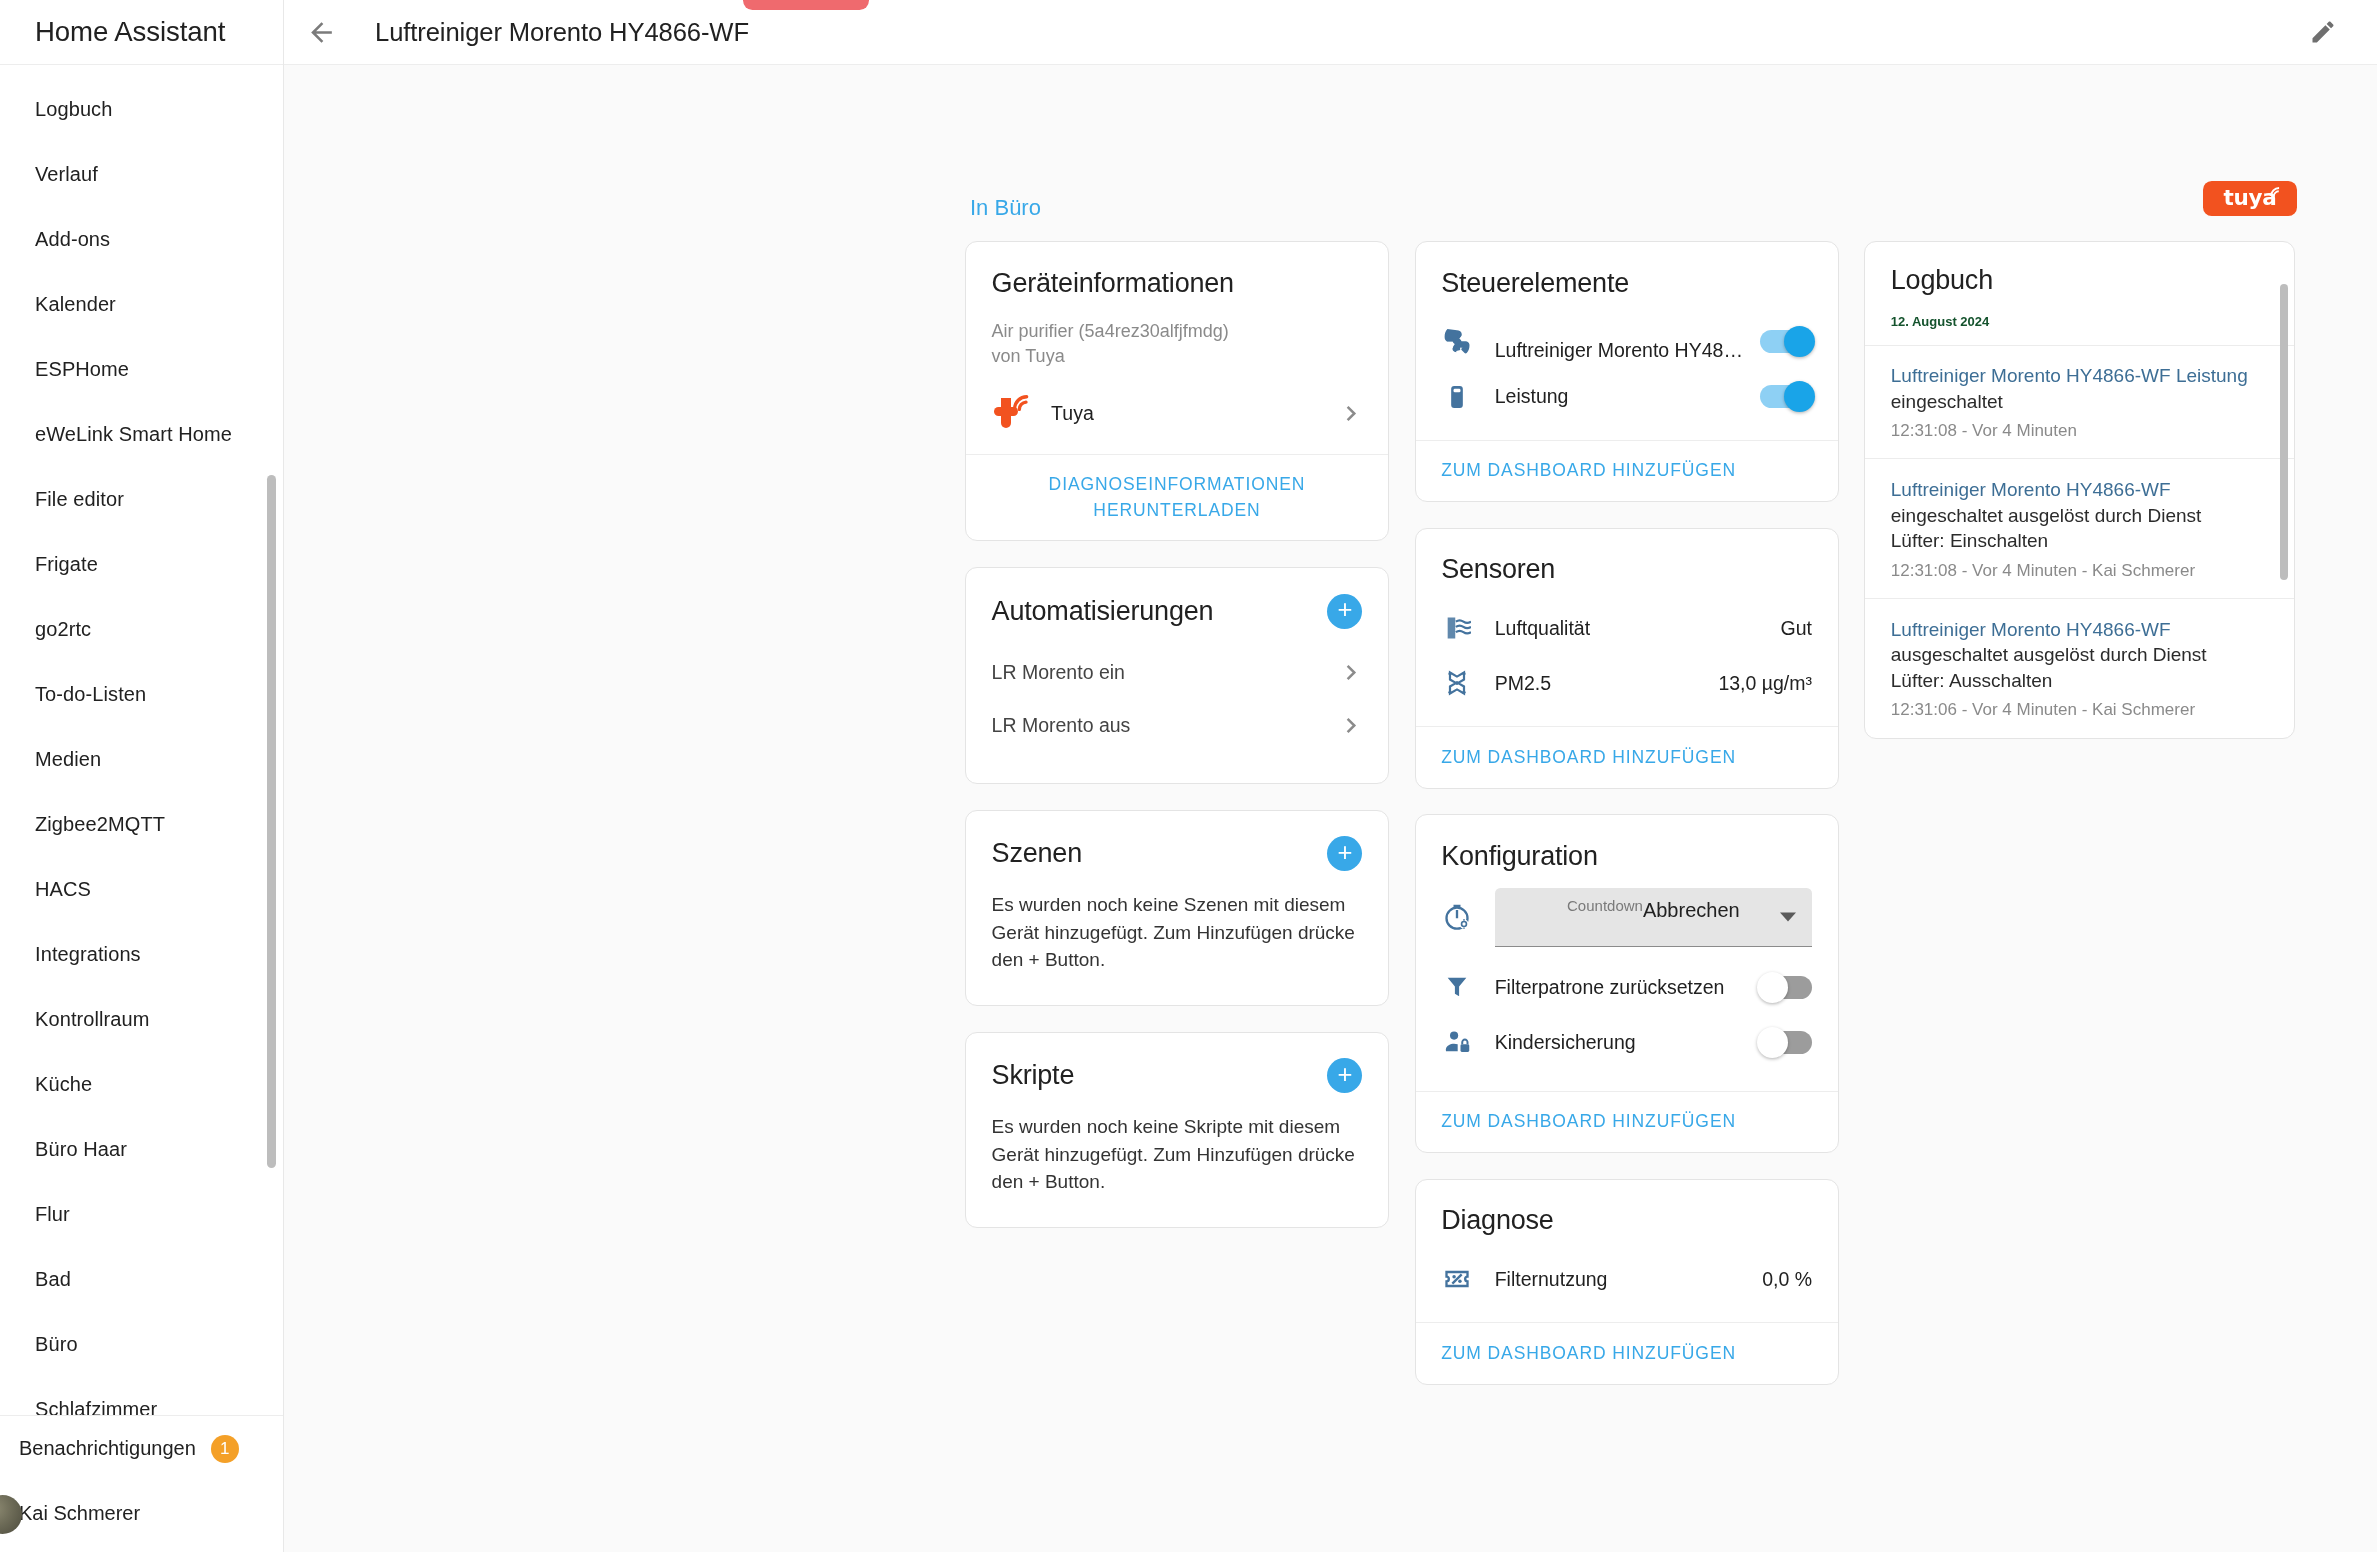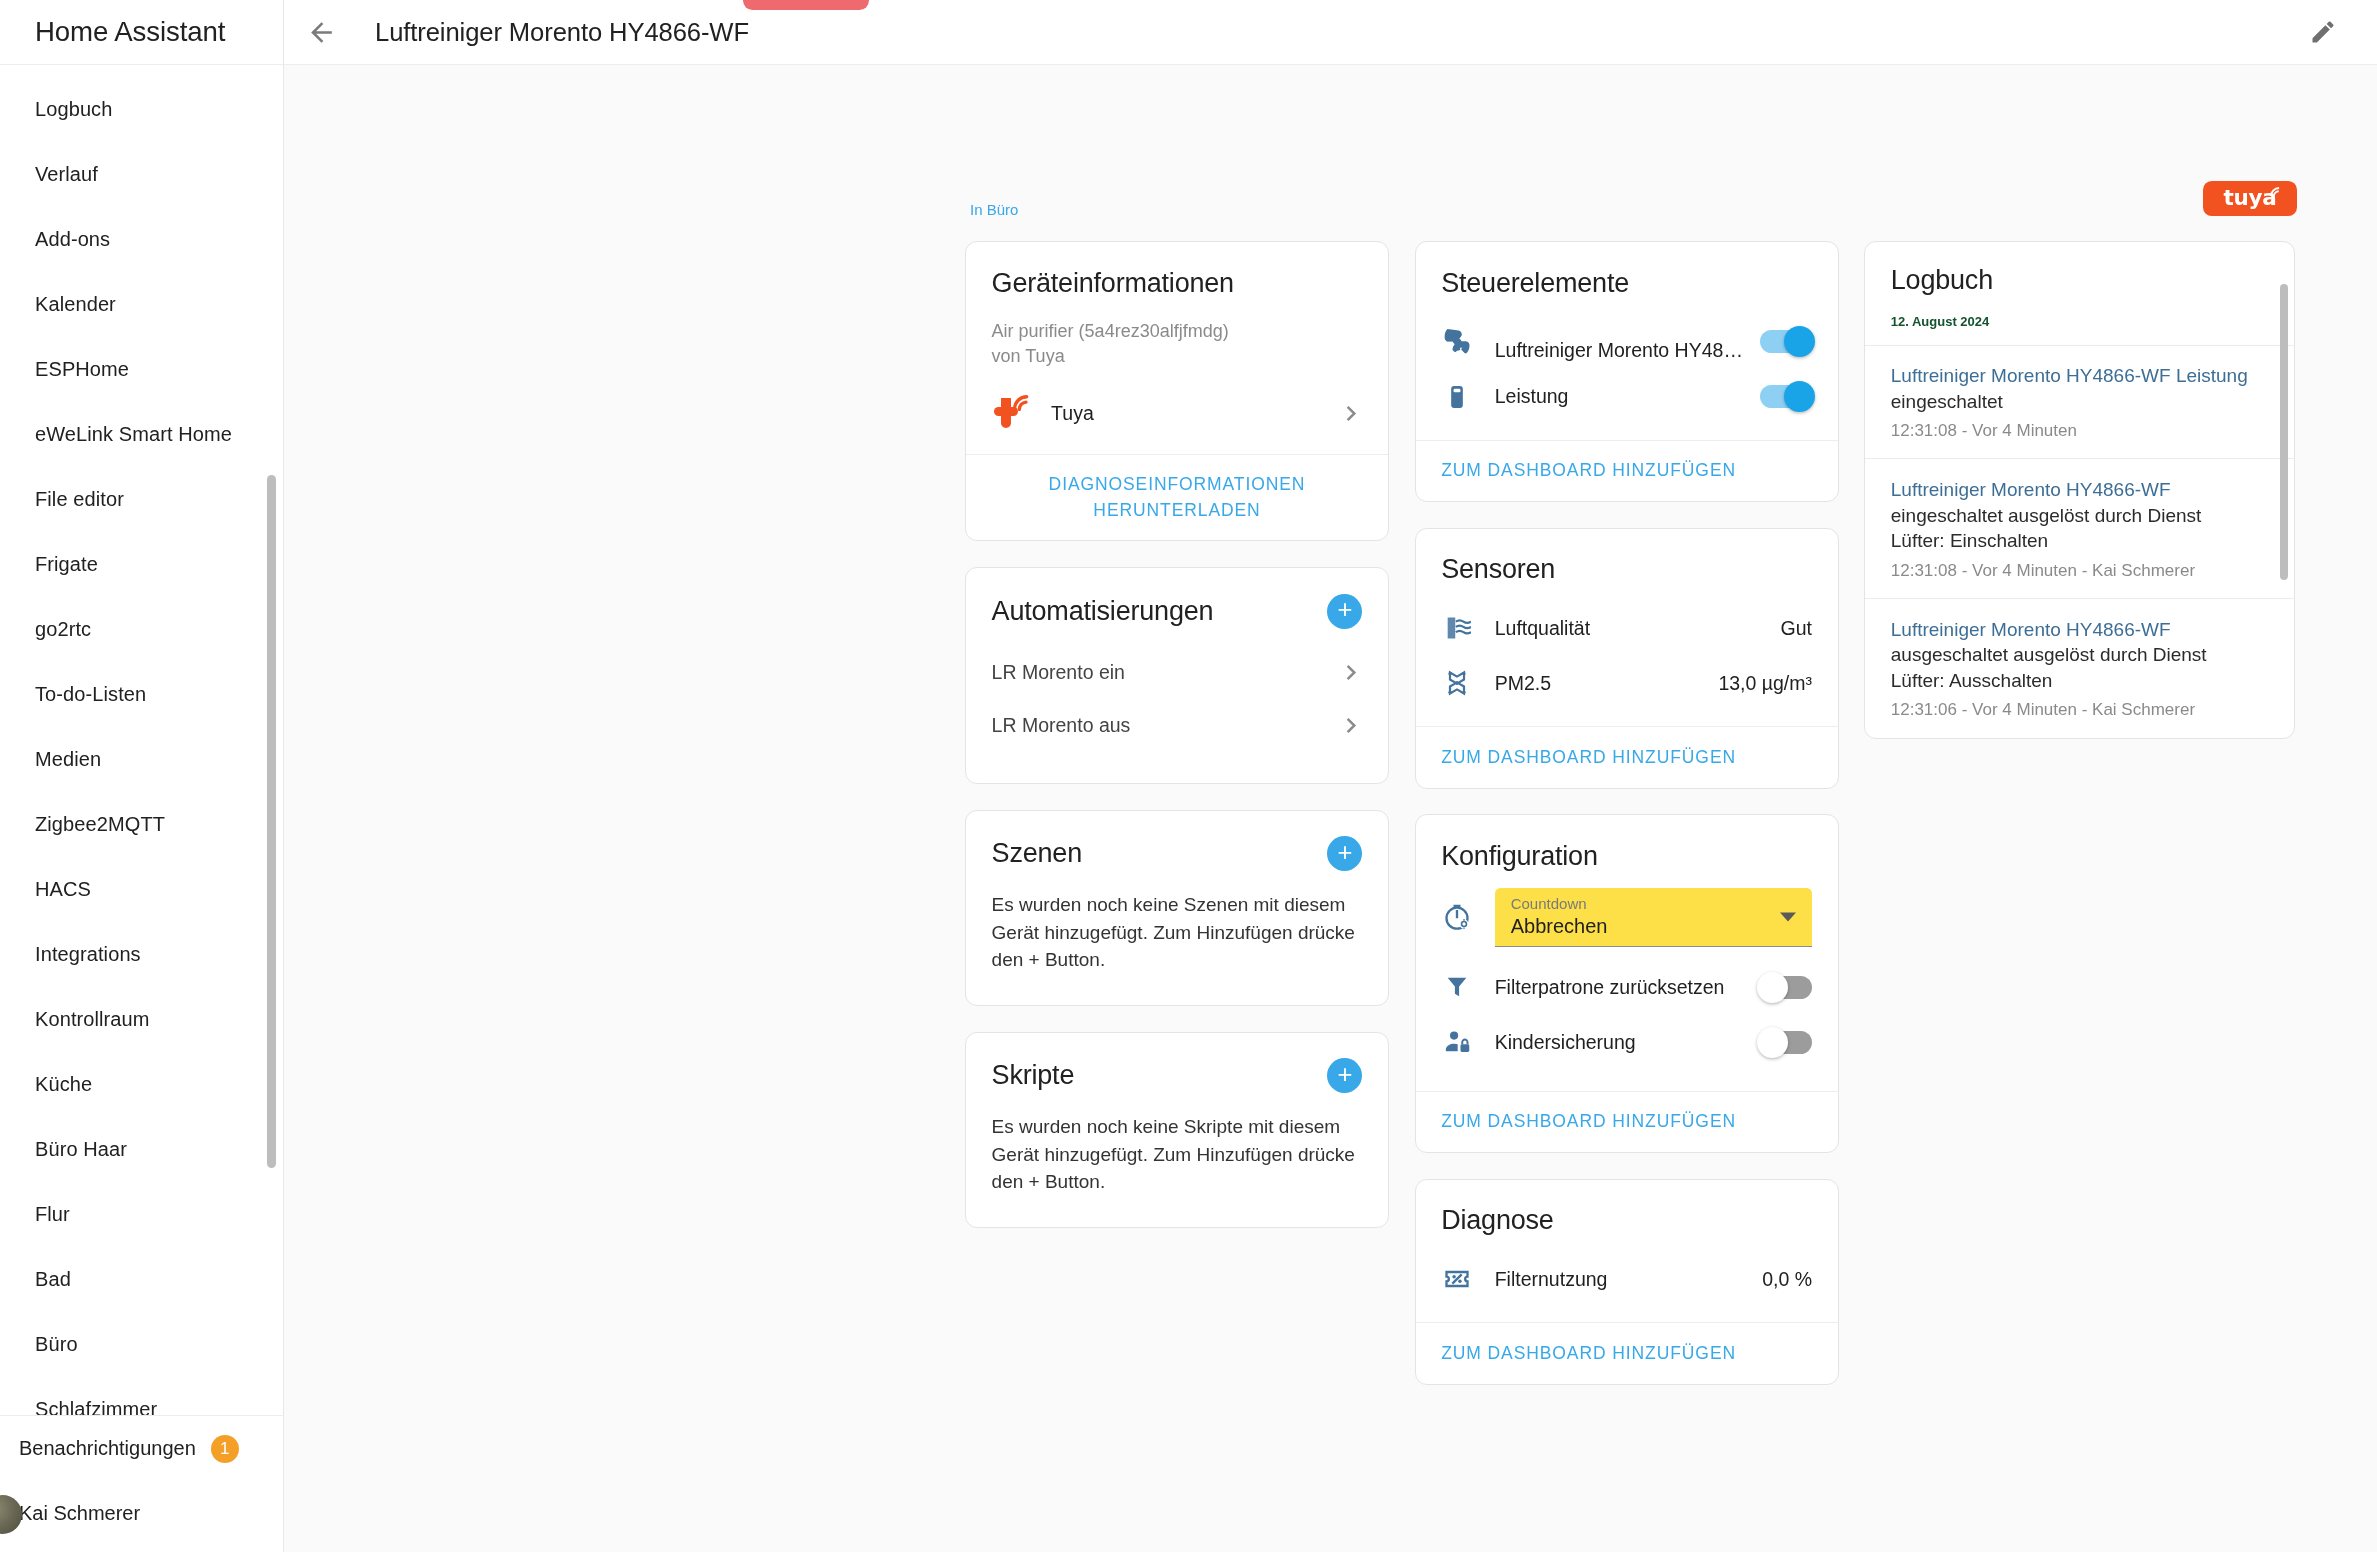--- a/index.html
+++ b/index.html
@@ -105,22 +105,22 @@
     background: #ef6a6e; border-radius: 9.4px;
     display: flex; align-items: center; justify-content: center;
     z-index: 40;
   }
   .toast svg { width: 30px; height: 30px; fill: #ffffff; }
 
   
   .content { position: relative; width: 100%; height: 1488px; }
 
   .area-link {
-    position: absolute; left: 686px; top: 136px;
-    font-size: 15px; color: #38a8e8; cursor: pointer;
+    position: absolute; left: 686px; top: 130px;
+    font-size: 22px; color: #38a8e8; cursor: pointer;
   }
   .tuya-badge {
     position: absolute; left: 1919px; top: 116px;
     width: 94px; height: 35px; border-radius: 8.7px;
     background: #f2521f;
     display: flex; align-items: center; justify-content: center;
   }
   .tuya-badge .wordmark {
     color: #fff; font-size: 21.5px; font-weight: 700;
     letter-spacing: -0.3px; position: relative; top: -0.7px;
@@ -227,26 +227,26 @@
   }
   .toggle.on { background: #8ed0f4; }
   .toggle.on .knob { right: -2.7px; background: #19a4e8; }
   .toggle.off { background: #9c9c9c; }
   .toggle.off .knob { left: -2.7px; background: #ffffff; }
 
   
   .select-row { display: flex; align-items: center; margin-top: 16px; }
   .select-field {
     flex: 1 1 auto; margin-left: 21.5px;
-    background: #fde047;
+    background: #e5e5e5;
     border-bottom: 1.3px solid #8b8b8b;
     border-top-left-radius: 5.4px; border-top-right-radius: 5.4px;
     padding: 9.4px 16px 9.4px 16px;
     position: relative; cursor: pointer; height: 59px;
-    display: flex; flex-direction: column; justify-content: center;
+    display: flex; justify-content: center;
   }
   .select-label { font-size: 15px; color: #7a7a7a; line-height: 1.15; }
   .select-value { font-size: 20px; color: #212121; line-height: 1.2; margin-top: 1.3px; }
   .select-caret {
     position: absolute; right: 16px; top: 50%;
     transform: translateY(-50%);
     width: 0; height: 0;
     border-left: 8.7px solid transparent;
     border-right: 8.7px solid transparent;
     border-top: 9.4px solid #5a5a5a;

